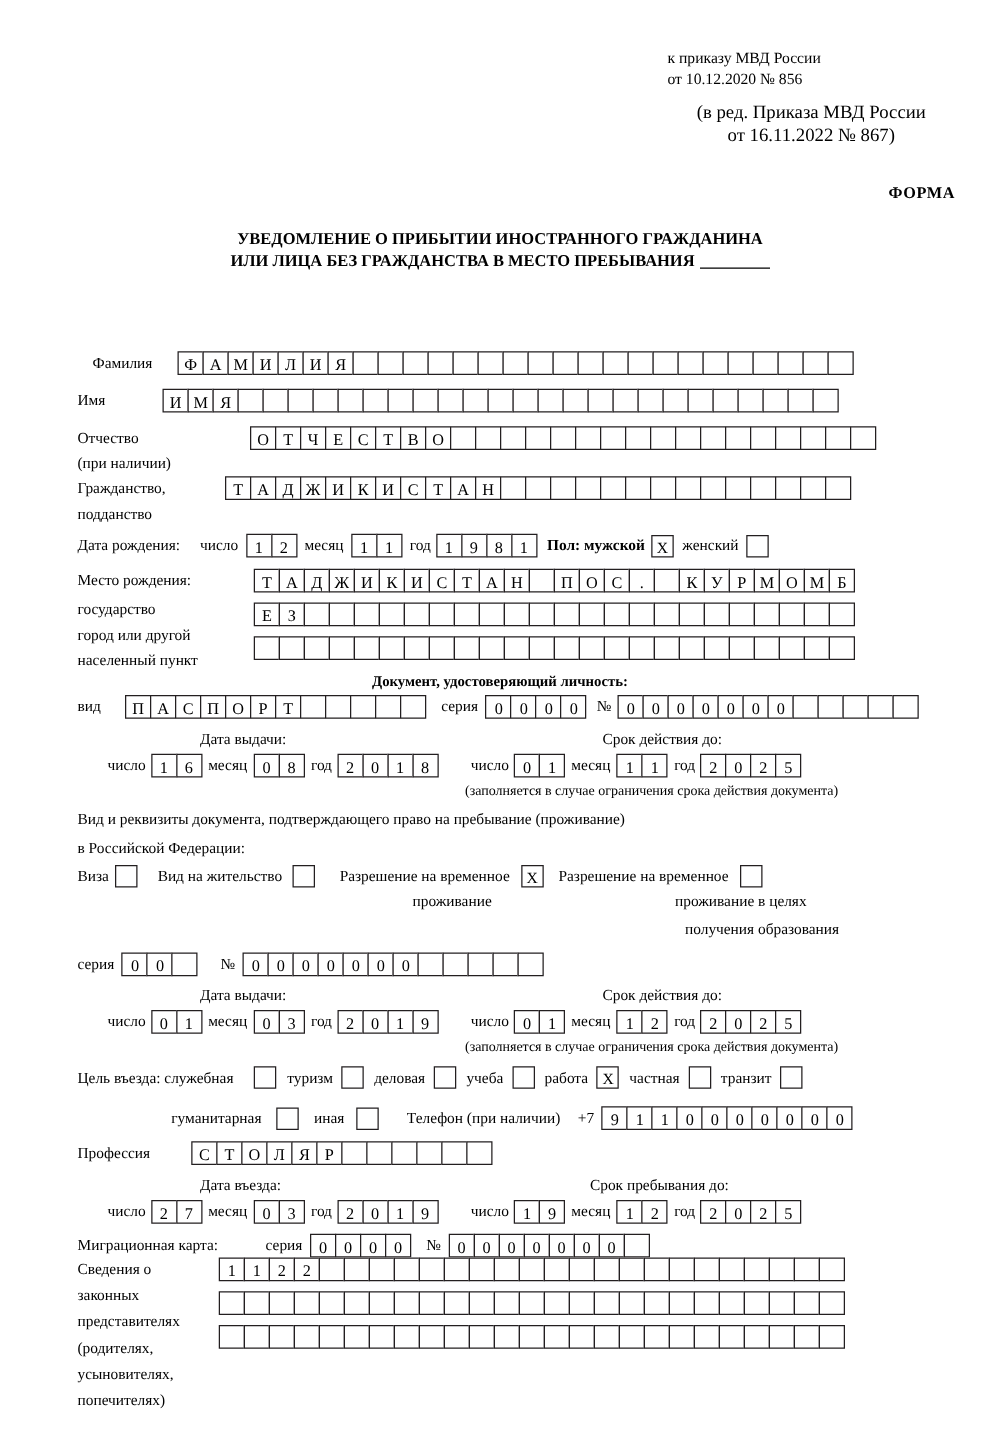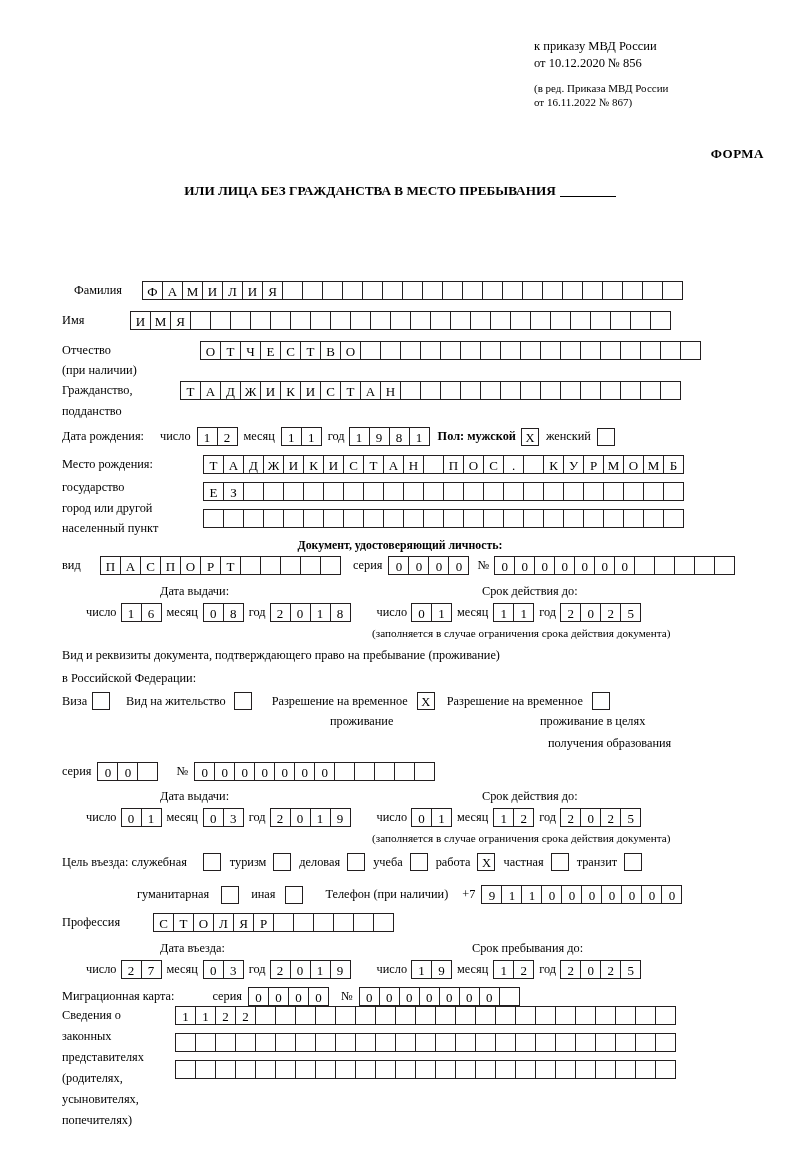--- a/index.html
+++ b/index.html
@@ -27,22 +27,23 @@
     position: absolute;
     top: 38px;
     right: 36px;
     width: 230px;
     text-align: left;
     font-size: 12.5px;
     line-height: 1.35;
   }
   .hdr .sub {
     margin-top: 9px;
-    font-size: 11px;
+    font-size: 15px;
     line-height: 1.3;
+    text-align: center;
   }
   .forma {
     position: absolute;
     top: 146px;
     right: 36px;
     font-weight: bold;
     font-size: 13px;
     letter-spacing: 0.5px;
   }
   .title {
@@ -128,20 +129,21 @@
   <div class="hdr">
     <div>к приказу МВД России</div>
     <div>от 10.12.2020 № 856</div>
     <div class="sub">(в ред. Приказа МВД России</div>
     <div class="sub" style="margin-top:0">от 16.11.2022 № 867)</div>
   </div>
 
   <div class="forma">ФОРМА</div>
 
   <div class="title">
+    <div>УВЕДОМЛЕНИЕ О ПРИБЫТИИ ИНОСТРАННОГО ГРАЖДАНИНА</div>
     <div>
       <span>ИЛИ ЛИЦА БЕЗ ГРАЖДАНСТВА В МЕСТО ПРЕБЫВАНИЯ</span><span class="ul"></span>
     </div>
   </div>
 
 
   <div class="row" style="top:281px; left:74px;">
     <span class="lbl" style="width:68px; display:inline-block;">Фамилия</span>
     <span class="boxes" id="surname-boxes">
         <span class="bx">Ф</span>

